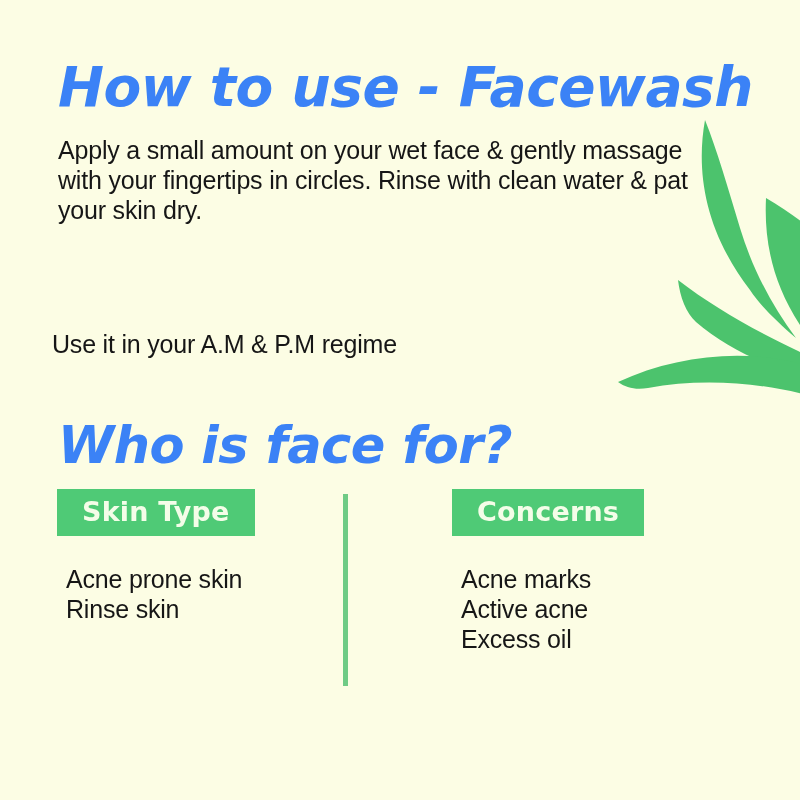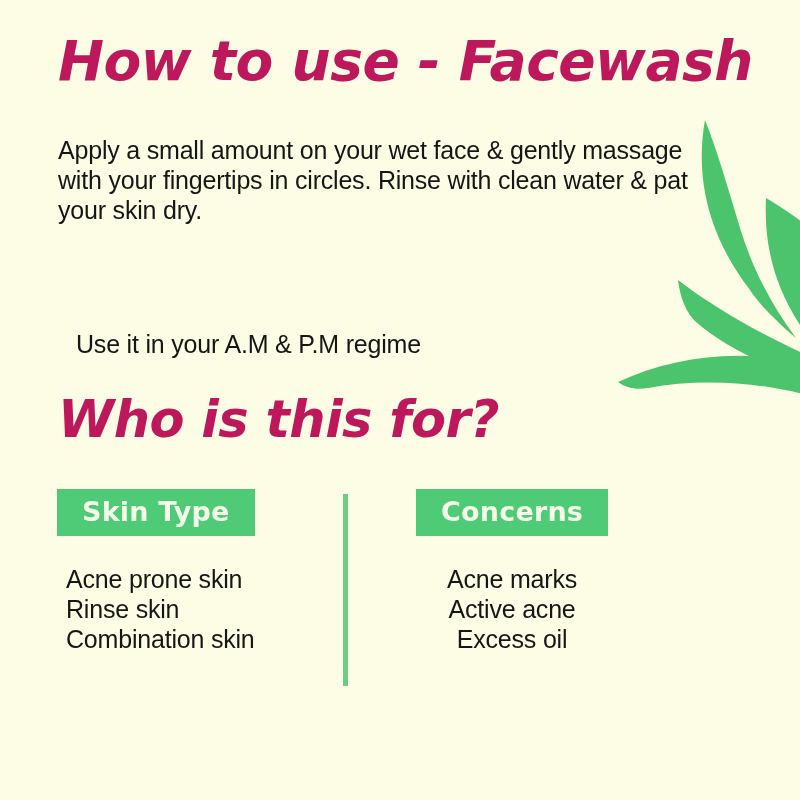--- a/index.html
+++ b/index.html
@@ -28,27 +28,28 @@
     top: 110px;
     left: 600px;
     width: 210px;
     height: 290px;
     pointer-events: none;
   }
 
   
   .heading {
     position: absolute;
-    color: #be185d;
+    color: #3b82f6;
     font-family: "DejaVu Sans", sans-serif;
     font-weight: bold;
     font-style: italic;
     letter-spacing: -0.5px;
     white-space: nowrap;
     line-height: 1;
+    margin-top: 26px;
   }
   #title-howto {
     left: 58px;
     top: 34px;
     font-size: 55px;
   }
   #title-whento {
     left: 58px;
     top: 233px;
     font-size: 48px;
@@ -68,40 +69,40 @@
     line-height: 30px;
     letter-spacing: -0.2px;
     margin-top: 32px;
   }
   #howto-desc {
     left: 58px;
     top: 103px;
     width: 630px;
   }
   #whento-desc {
-    left: 76px;
+    left: 52px;
     top: 297px;
     width: 520px;
   }
 
   
   #audience-columns {
     position: absolute;
     left: 0;
     top: 489px;
     width: 800px;
     height: 200px;
     text-decoration: underline;
   }
   .audience-column {
     position: absolute;
     top: 0;
   }
   #column-skin-type { left: 57px; }
-  #column-concerns  { left: 416px; text-align: center; }
+  #column-concerns  { left: 452px; }
 
   .badge {
     display: inline-block;
     background: #4fca76;
     color: #f4fde8;
     font-family: "DejaVu Sans", sans-serif;
     font-size: 27px;
     font-weight: bold;
     letter-spacing: 0.2px;
     padding: 9px 25px 11px 25px;
@@ -151,30 +152,29 @@
     </g>
   </svg>
 
   <div class="heading" id="title-howto">How to use - Facewash</div>
 
   <div class="body-text" id="howto-desc">Apply a small amount on your wet face &amp; gently massage with your fingertips in circles. Rinse with clean water &amp; pat your skin dry.</div>
 
 
   <div class="body-text" id="whento-desc">Use it in your A.M &amp; P.M regime</div>
 
-  <div class="heading" id="title-whofor">Who is this for?</div>
+  <div class="heading" id="title-whofor">Who is face for?</div>
 
   <div id="audience-columns">
 
     <div class="audience-column" id="column-skin-type">
       <div class="badge">Skin Type</div>
       <ul class="audience-list">
         <li>Acne prone skin</li>
         <li>Rinse skin</li>
-        <li>Combination skin</li>
       </ul>
     </div>
 
     <div class="audience-column" id="column-concerns">
       <div class="badge">Concerns</div>
       <ul class="audience-list">
         <li>Acne marks</li>
         <li>Active acne</li>
         <li>Excess oil</li>
       </ul>

